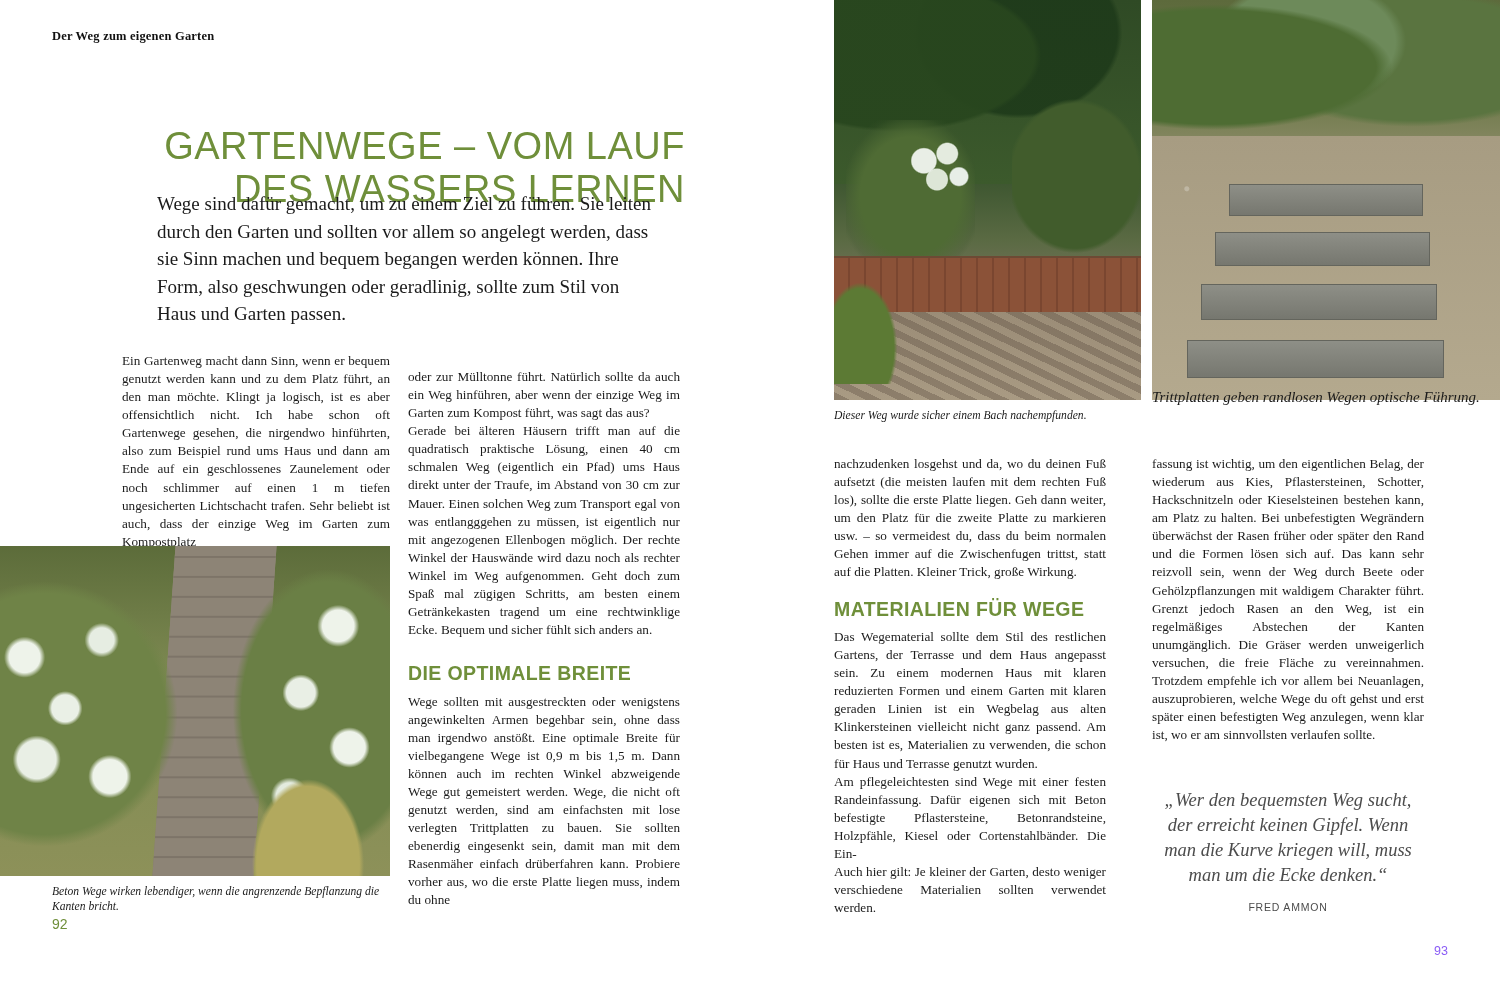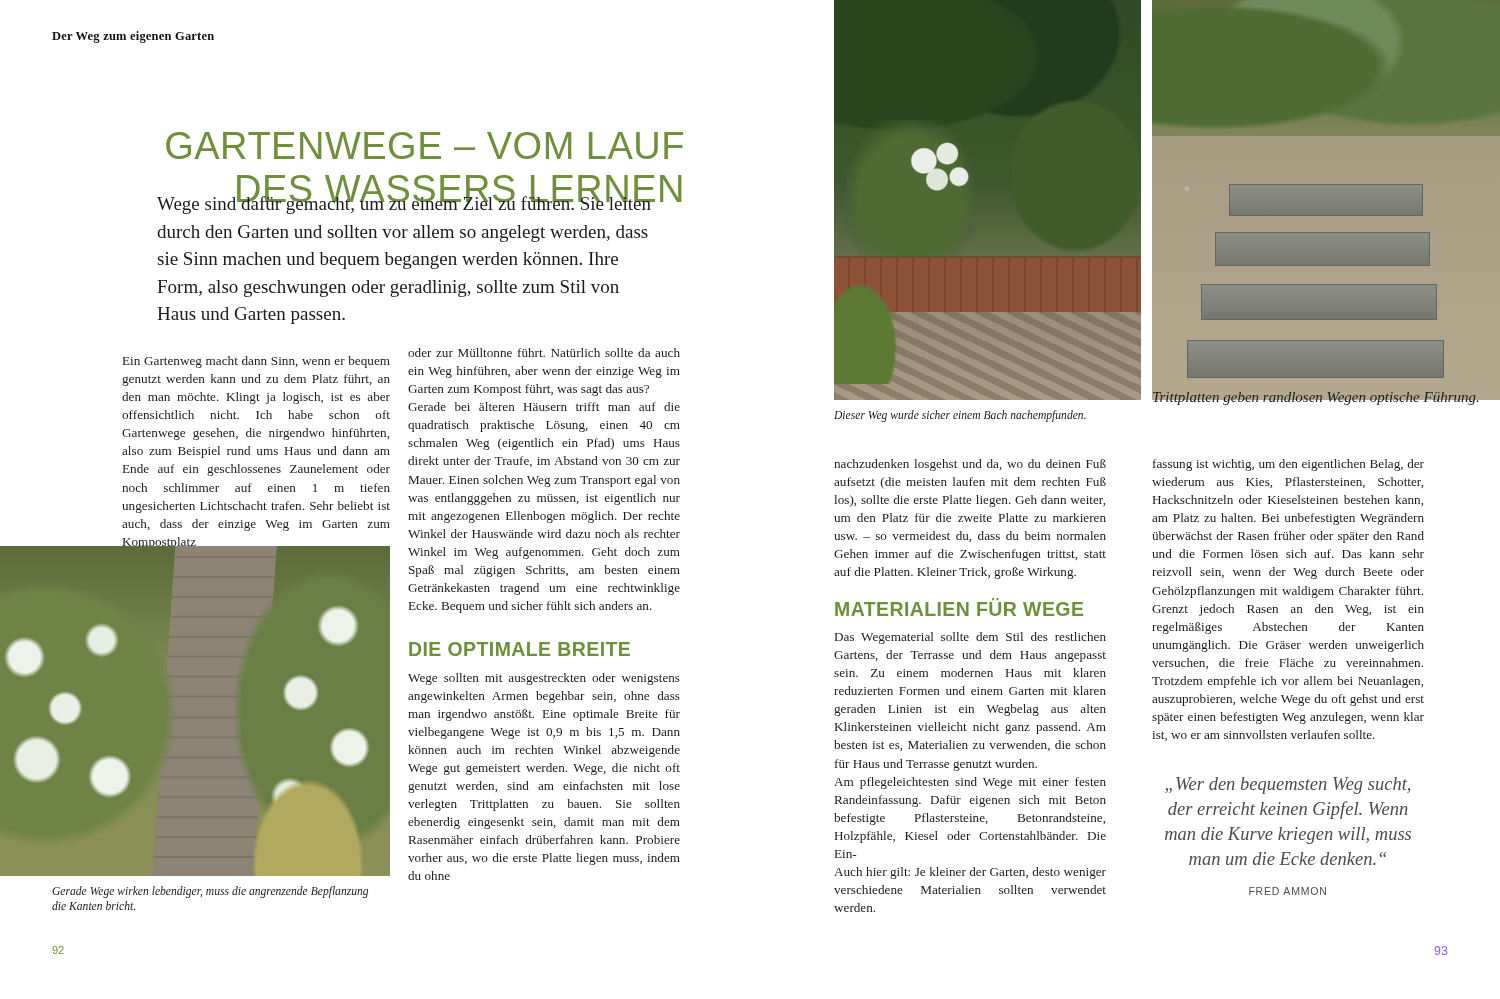--- a/index.html
+++ b/index.html
@@ -68,21 +68,21 @@
     top: 352px;
     width: 268px;
     font-size: 13.2px;
     line-height: 1.37;
     text-align: justify;
     hyphens: auto;
   }
   .col-left-2 {
     position: absolute;
     left: 408px;
-    top: 344px;
+    top: 368px;
     width: 272px;
     font-size: 13.2px;
     line-height: 1.37;
     text-align: justify;
     hyphens: auto;
   }
   .sub-head {
     font-family: Liberation Sans, sans-serif;
     font-size: 19.5px;
     color: #6f8f3a;
@@ -111,23 +111,23 @@
     top: 884px;
     width: 330px;
     font-size: 11.6px;
     line-height: 1.3;
     font-style: italic;
     color: #1a1a1a;
   }
   .folio-left {
     position: absolute;
     left: 52px;
-    top: 944px;
+    top: 916px;
     font-family: "Liberation Sans", sans-serif;
-    font-size: 11px;
+    font-size: 14px;
     color: #6f8f3a;
   }
 
   
   .photo-top-a {
     position: absolute;
     left: 84px;
     top: 0px;
     width: 307px;
     height: 400px;
@@ -175,21 +175,21 @@
     position: absolute;
     left: 402px;
     top: 455px;
     width: 272px;
     font-size: 13.2px;
     line-height: 1.37;
     text-align: justify;
     hyphens: auto;
   }
   .pullquote {
-    margin-top: 28px;
+    margin-top: 44px;
     font-family: "Liberation Serif", serif;
     font-style: italic;
     font-size: 18.5px;
     line-height: 1.35;
     color: #4c4c4c;
     text-align: center;
   }
   .pullquote-author {
     margin-top: 12px;
     font-family: "Liberation Sans", sans-serif;
@@ -311,21 +311,21 @@
     <div class="photo-left">
       <div class="ph">
         <div class="phL-bg"></div>
         <div class="phL-path"></div>
         <div class="phL-flowersL"></div>
         <div class="phL-flowersR"></div>
         <div class="phL-grass"></div>
       </div>
     </div>
 
-    <div class="caption-left">Gerade Wege wirken lebendiger, muss die angrenzende Bepflanzung die Kanten bricht.</div>
+    <div class="caption-left">Beton Wege wirken lebendiger, wenn die angrenzende Bepflanzung die Kanten bricht.</div>
 
     <div class="folio-left">92</div>
   </div>
 
   <div class="page page-right">
 
     <div class="photo-top-a">
       <div class="ph">
         <div class="phA-sky"></div>
         <div class="phA-hedge"></div>

